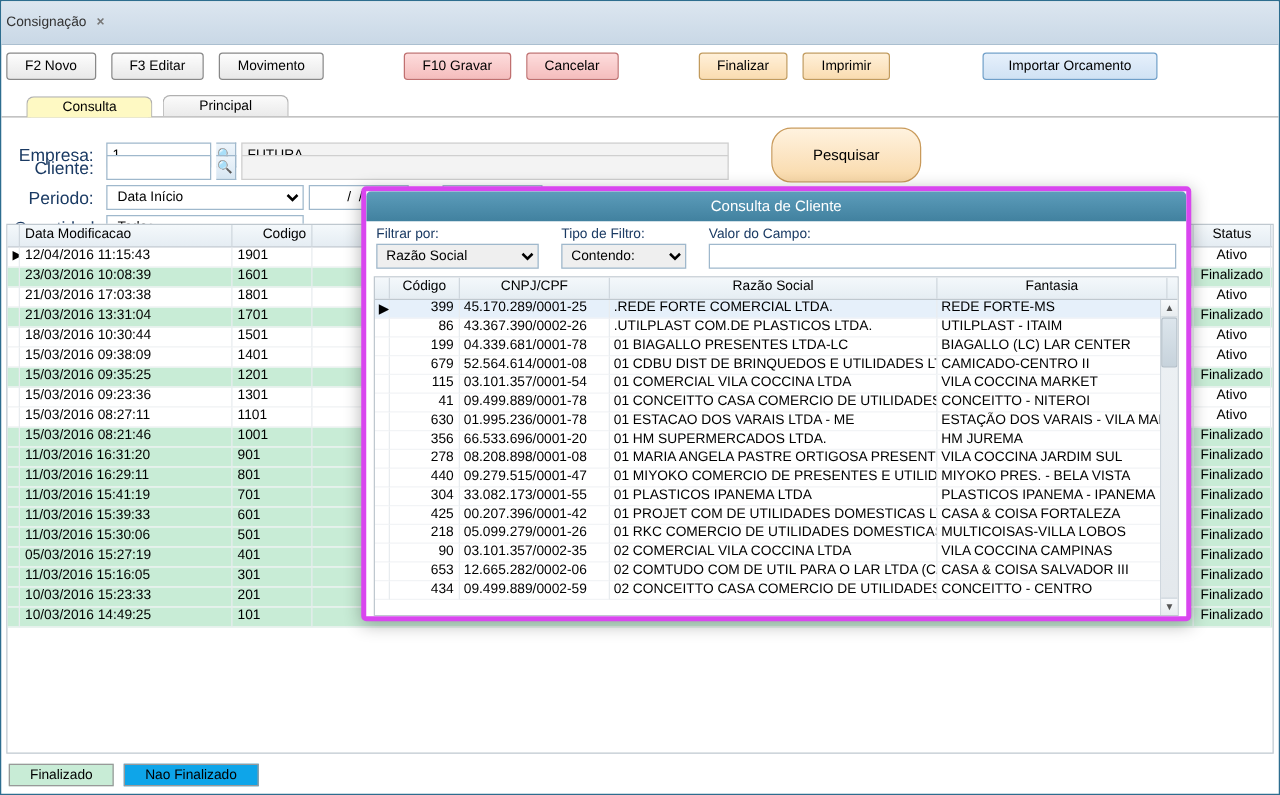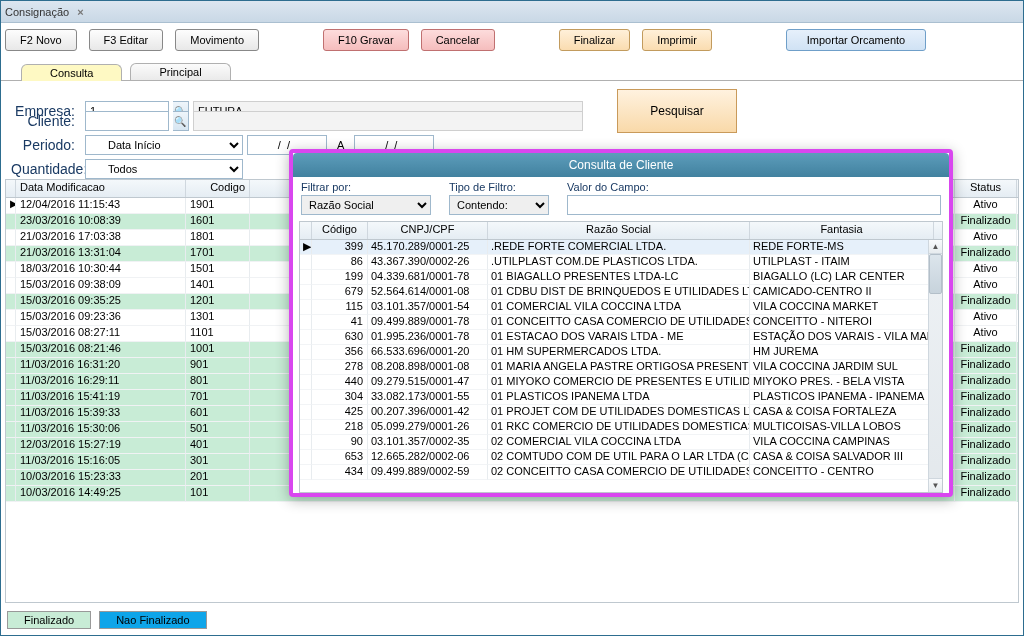--- a/index.html
+++ b/index.html
@@ -1,32 +1,32 @@
 <!DOCTYPE html>
 <html><head>
 <meta charset="utf-8">
 <style>
   * { box-sizing: border-box; font-family: Tahoma, Arial, sans-serif; }
   body { margin: 0; padding: 0; background: #f5f5f5; width: 1024px; font-size: 11px; color: #000; }
   .window { width: 1024px; height: 636px; border: 1px solid #2d6d8f; background: #fff; position: relative; overflow: hidden; }
-  .titlebar { height: 22px; background: linear-gradient(#dce6f0,#c9d8e6); border-bottom: 1px solid #aabfd0; display: flex; align-items: center; gap: 4px; padding-left: 4px; font-size: 11px; color: #333; }
+  .titlebar { height: 35px; background: linear-gradient(#dce6f0,#c9d8e6); border-bottom: 1px solid #aabfd0; display: flex; align-items: center; gap: 4px; padding-left: 4px; font-size: 11px; color: #333; }
   .titlebar .close-x { color:#777; font-weight:bold; margin-left:4px; }
   .toolbar { padding: 6px 4px 8px; display: flex; align-items: center; gap: 12px; }
   .tool-btn { height: 22px; border: 1px solid #888; background: linear-gradient(#fdfdfd,#e8e8e8); border-radius: 3px; padding: 0 14px; font-size: 11px; cursor: pointer; }
   .tool-btn.red { background: linear-gradient(#fddcdc,#f5bdbd); border-color: #c07070; color:#000; }
   .tool-btn.orange { background: linear-gradient(#fff0d9,#fadcb0); border-color: #c29b5d; }
   .tool-btn.blue { background: linear-gradient(#e6f0fb,#d0e2f4); border-color: #6f9fc9; }
   .tabs-row { display: flex; align-items: flex-end; gap: 8px; padding-left: 20px; height: 22px; border-bottom: 1px solid #b0b0b0; }
   .tab { border: 1px solid #b0b0b0; border-bottom: none; border-radius: 6px 6px 0 0; padding: 2px 28px; background: linear-gradient(#fbfbfb,#eaeaea); font-size: 11px; cursor:pointer; }
   .tab.active { background: #fef9c3; position:relative; top:1px; }
   .lbl { text-align: right; padding-right: 6px; color: #1a3a63; font-size: 14px; }
   .txt { height: 20px; border: 1px solid #9fb8cc; background: #fff; padding: 1px 4px; font-size: 11px; }
   .lookup-btn { width: 16px; height: 20px; border:1px solid #9fb8cc; border-left:none; background: linear-gradient(#eef5fb,#d7e6f2); cursor:pointer; display:flex; align-items:center; justify-content:center; font-size:10px; color:#2d6d8f; }
-  .big-btn { width: 120px; height: 44px; border: 1px solid #c99a5a; border-radius: 0; background: linear-gradient(#fff2df,#f9d9a9); font-size: 12px; cursor:pointer; }
-  select.txt { padding: 0 18px; }
+  .big-btn { width: 120px; height: 44px; border: 1px solid #c99a5a; border-radius: 16px; background: linear-gradient(#fff2df,#f9d9a9); font-size: 12px; cursor:pointer; }
+  select.txt { padding: 0 4px; }
   .row-inline { display:flex; align-items:center; gap:4px; }
 
   .grid-area { position: absolute; left: 4px; right: 4px; top: 178px; bottom: 32px; border: 1px solid #bfc8cf; background:#fff; overflow:hidden; }
   .grid-head { display: grid; grid-template-columns: 10px 170px 64px 705px 62px; background: linear-gradient(#f4f8fb,#e5edf3); border-bottom: 1px solid #bfc8cf; height: 18px; font-size: 11px; }
   .grid-head div { border-right: 1px solid #cfd7de; padding: 1px 4px; }
   .grid-body { }
   .grid-row { display: grid; grid-template-columns: 10px 170px 64px 705px 62px; height: 16px; font-size: 11px; }
   .grid-row > div { border-right: 1px solid #e8ecef; border-bottom: 1px solid #f0f2f4; padding: 0 4px; overflow: hidden; white-space:nowrap; }
   .grid-row .codigo { text-align:left; padding-right:16px; }
   .grid-row.finalized { background: #c8ecd6; }
@@ -231,21 +231,21 @@
         </div>
         <div class="grid-row finalized">
           <div class="marker"></div>
           <div>11/03/2016 15:30:06</div>
           <div class="codigo">501</div>
           <div></div>
           <div class="status">Finalizado</div>
         </div>
         <div class="grid-row finalized">
           <div class="marker"></div>
-          <div>12/03/2016 15:27:19</div>
+          <div>05/03/2016 15:27:19</div>
           <div class="codigo">401</div>
           <div></div>
           <div class="status">Finalizado</div>
         </div>
         <div class="grid-row finalized">
           <div class="marker"></div>
           <div>11/03/2016 15:16:05</div>
           <div class="codigo">301</div>
           <div></div>
           <div class="status">Finalizado</div>

